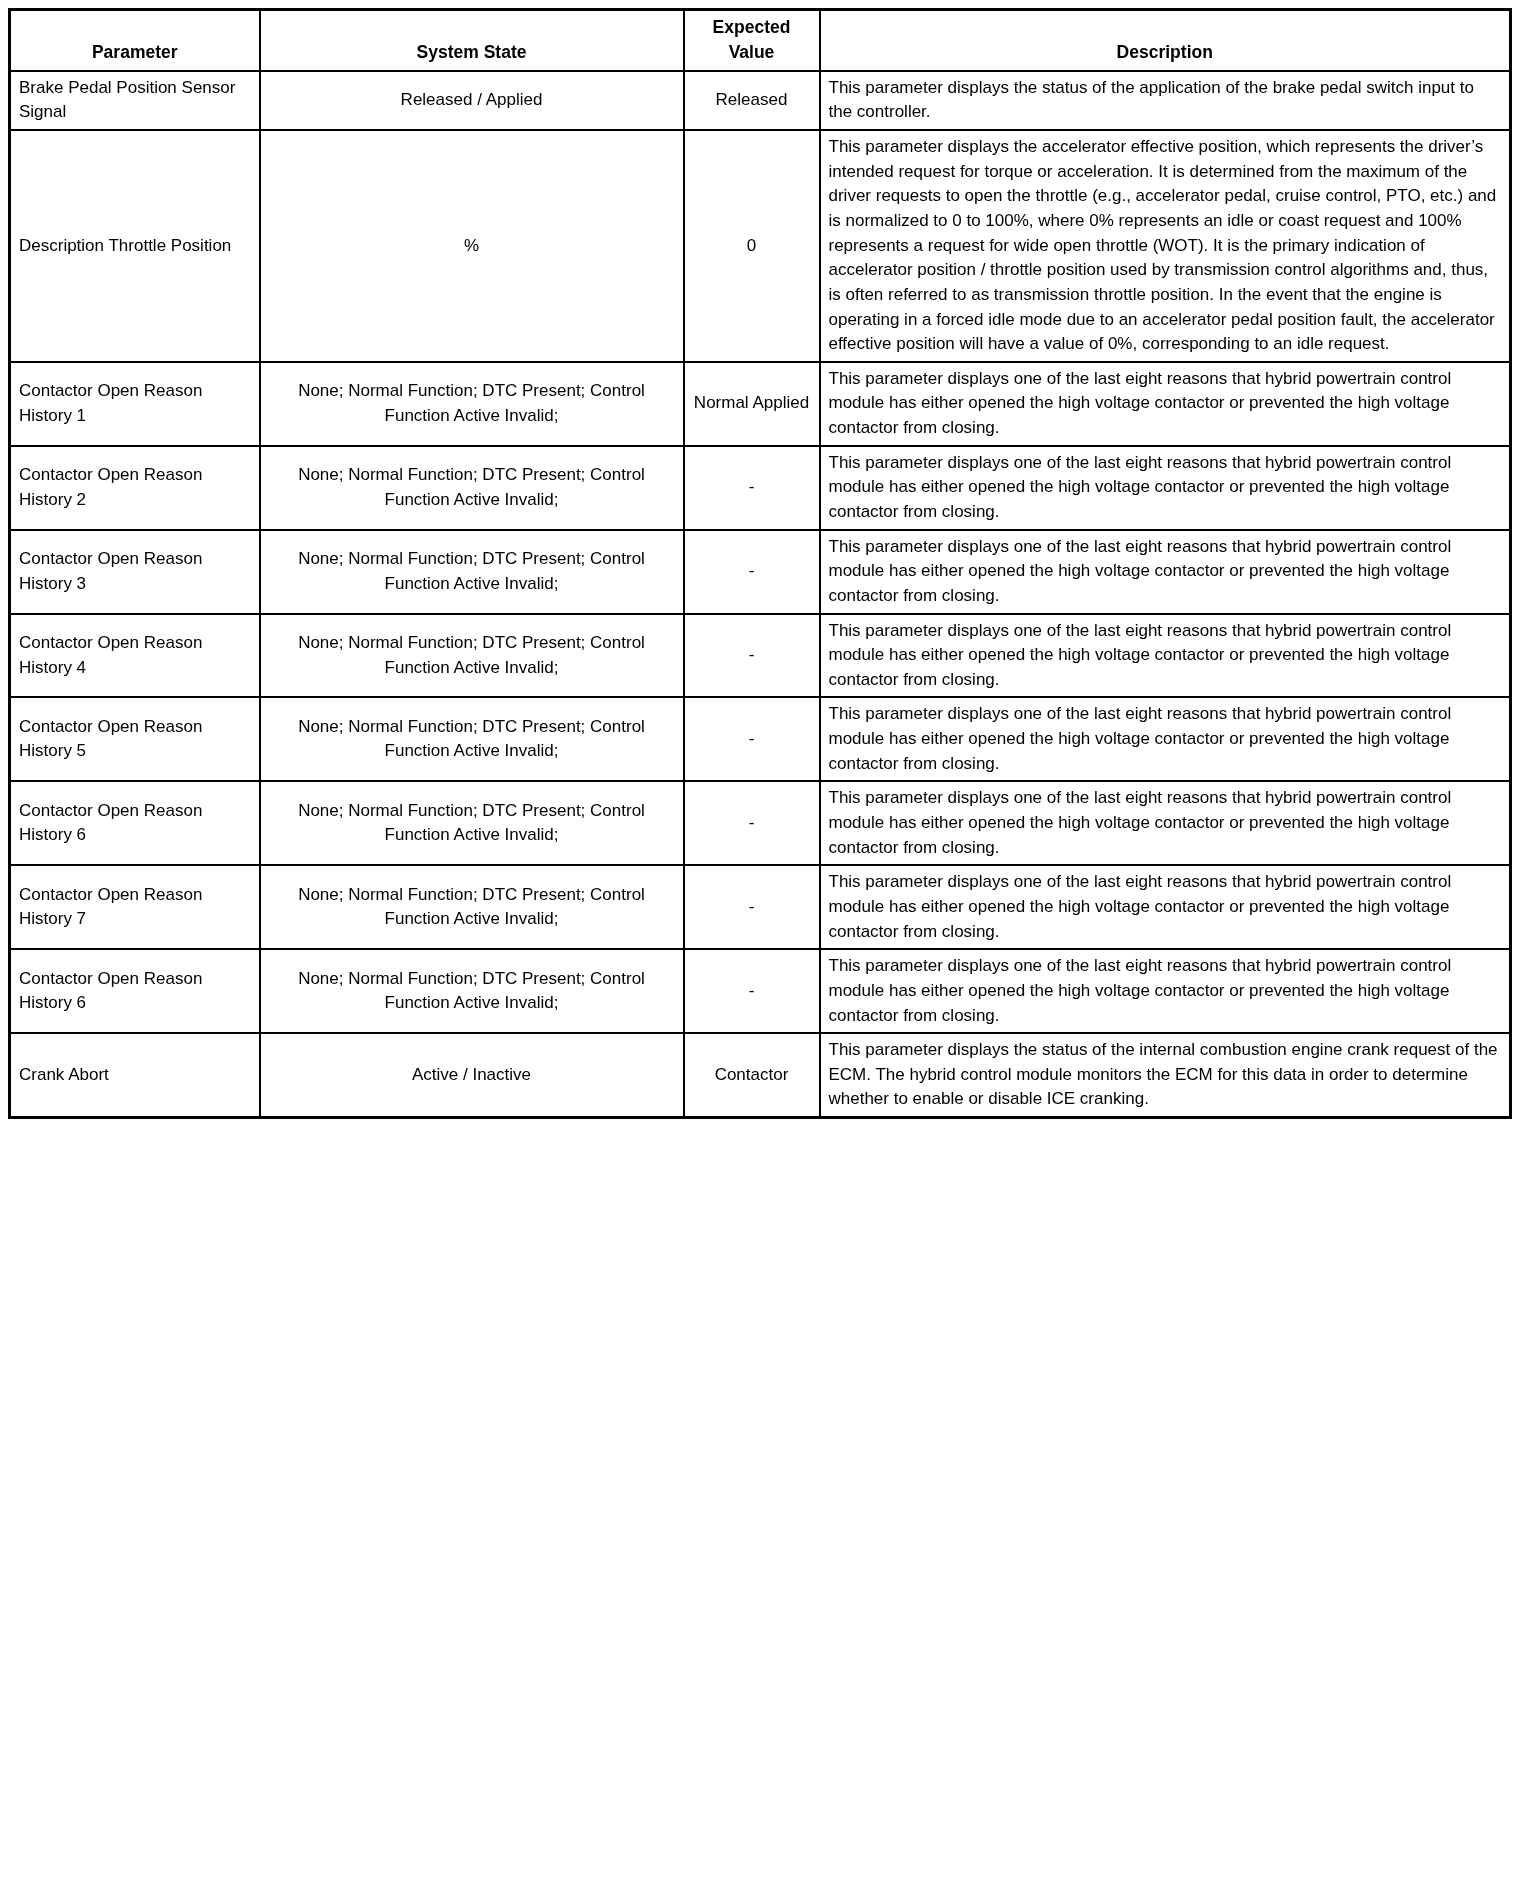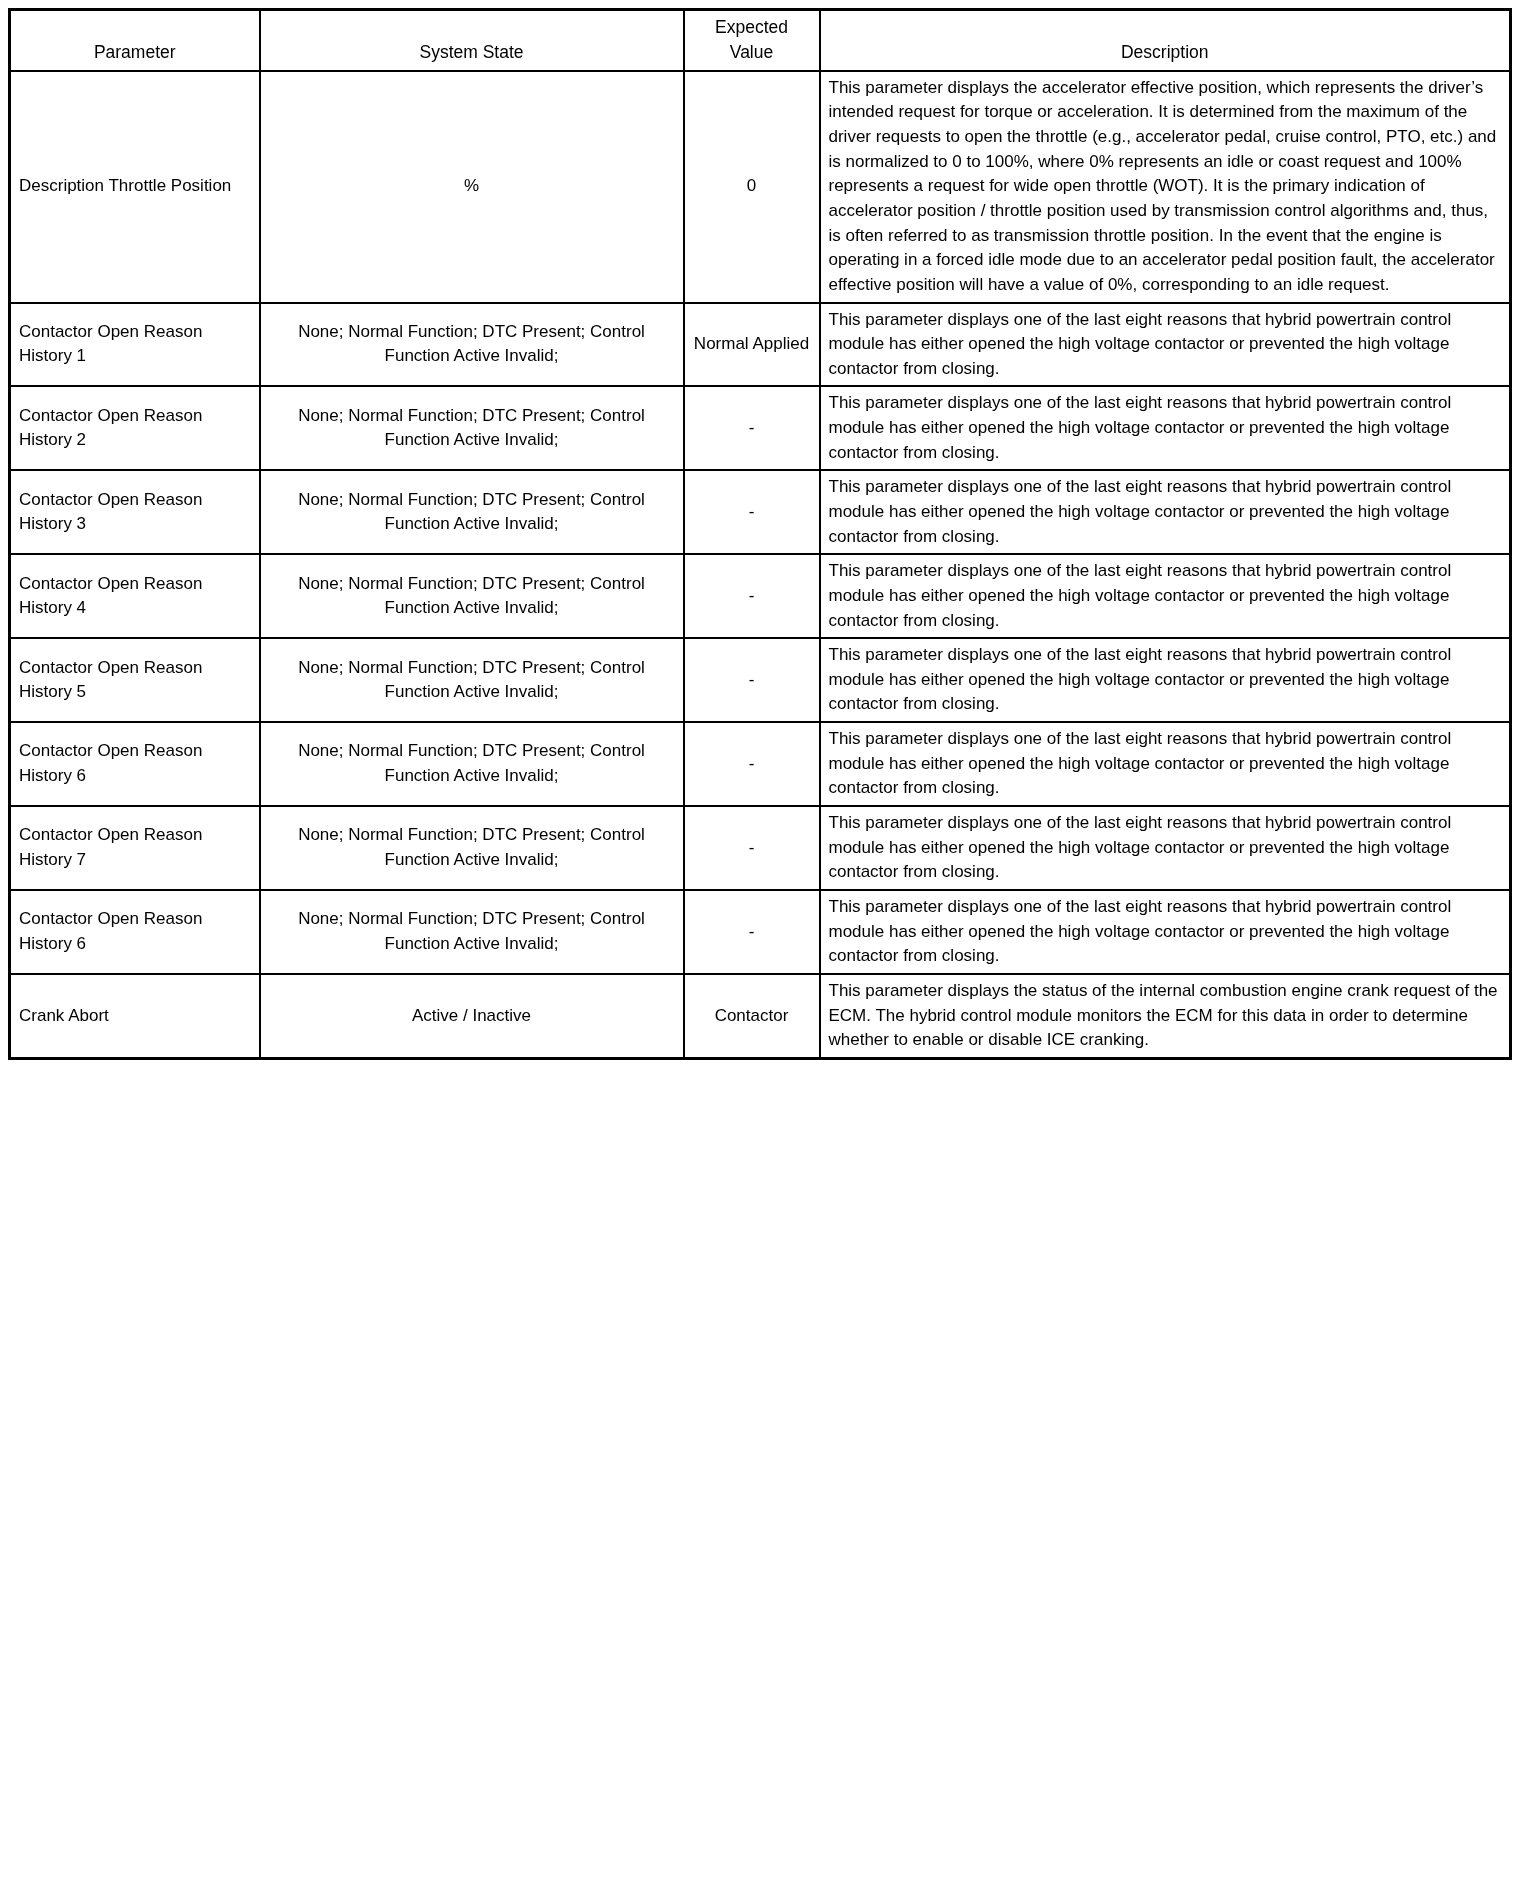--- a/index.html
+++ b/index.html
@@ -24,21 +24,21 @@
     font-size: 17px;
     line-height: 1.45;
   }
   table.param-table th,
   table.param-table td {
     border: 2px solid #000000;
     padding: 4px 8px;
     box-sizing: border-box;
   }
   table.param-table th {
-    font-weight: normal;
+    font-weight: bold;
     text-align: center;
     vertical-align: bottom;
     font-size: 17.5px;
   }
   col.col-parameter   { width: 250px; }
   col.col-state       { width: 424px; }
   col.col-expected    { width: 136px; }
   col.col-description { width: auto; }
   td.cell-parameter {
     text-align: left;
@@ -70,20 +70,26 @@
     </colgroup>
     <thead>
       <tr>
         <th>Parameter</th>
         <th>System State</th>
         <th>Expected Value</th>
         <th>Description</th>
       </tr>
     </thead>
     <tbody>
+      <tr>
+        <td class="cell-parameter">Brake Pedal Position Sensor Signal</td>
+        <td class="cell-state">Released / Applied</td>
+        <td class="cell-expected">Released</td>
+        <td class="cell-description">This parameter displays the status of the application of the brake pedal switch input to the controller.</td>
+      </tr>
       <tr>
         <td class="cell-parameter">Description Throttle Position</td>
         <td class="cell-state">%</td>
         <td class="cell-expected">0</td>
         <td class="cell-description">This parameter displays the accelerator effective position, which represents the driver’s intended request for torque or acceleration. It is determined from the maximum of the driver requests to open the throttle (e.g., accelerator pedal, cruise control, PTO, etc.) and is normalized to 0 to 100%, where 0% represents an idle or coast request and 100% represents a request for wide open throttle (WOT). It is the primary indication of accelerator position / throttle position used by transmission control algorithms and, thus, is often referred to as transmission throttle position. In the event that the engine is operating in a forced idle mode due to an accelerator pedal position fault, the accelerator effective position will have a value of 0%, corresponding to an idle request.</td>
       </tr>
       <tr>
         <td class="cell-parameter">Contactor Open Reason History 1</td>
         <td class="cell-state">None; Normal Function; DTC Present; Control Function Active Invalid;</td>
         <td class="cell-expected">Normal Applied</td>

